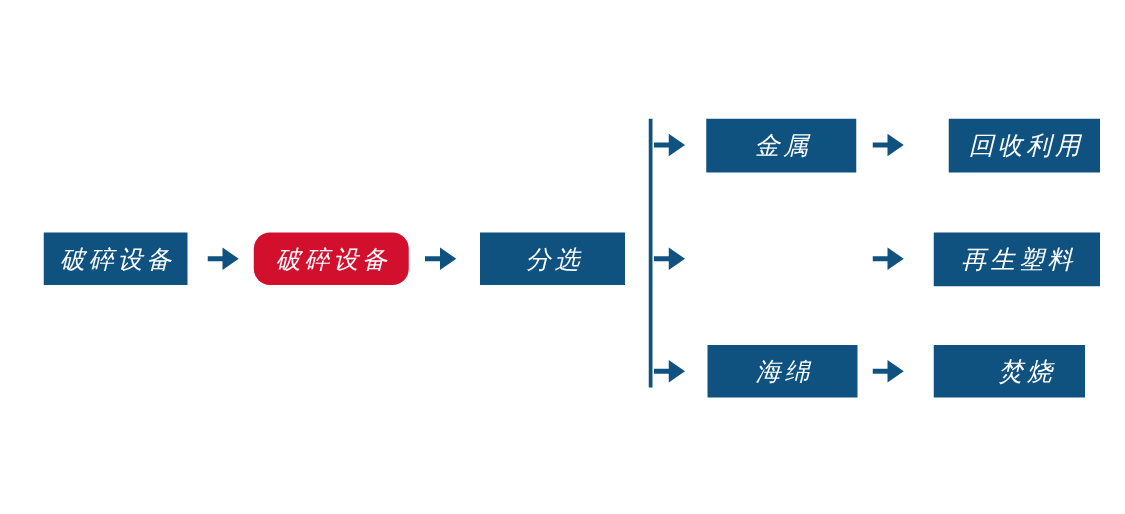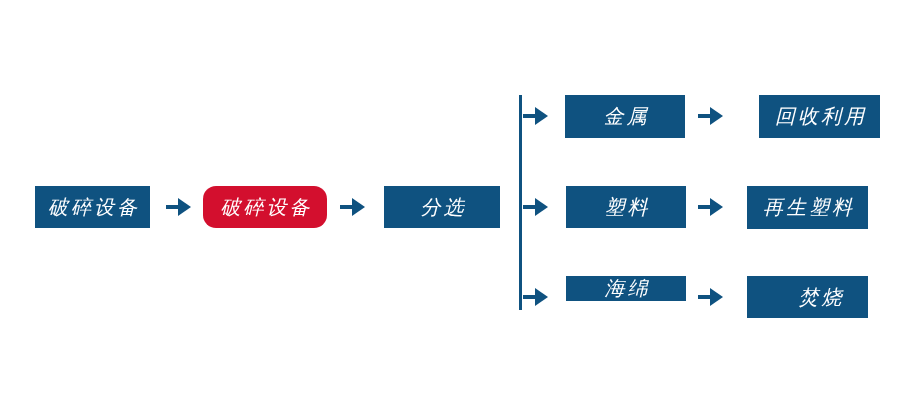--- a/index.html
+++ b/index.html
@@ -84,31 +84,30 @@
   <svg class="arrow" style="left:698px; top:106px;" viewBox="0 0 26 20" aria-hidden="true">
     <path d="M0 8 h15 v4 H0 z"></path>
       <path d="M12 1 L25 10 L12 19 z"></path>
   </svg>
   <div class="node blue" style="left:747px; top:95px; width:121px; height:43px;margin-left:12px;">回收利用</div>
 
   <svg class="arrow" style="left:523px; top:197px;" viewBox="0 0 26 20" aria-hidden="true">
     <path d="M0 8 h15 v4 H0 z"></path>
       <path d="M12 1 L25 10 L12 19 z"></path>
   </svg>
-  <div class="node blue" style="left:566px; top:186px; width:120px; height:42px;">塑料</div>
   <svg class="arrow" style="left:698px; top:197px;" viewBox="0 0 26 20" aria-hidden="true">
     <path d="M0 8 h15 v4 H0 z"></path>
       <path d="M12 1 L25 10 L12 19 z"></path>
   </svg>
-  <div class="node blue" style="left:747px; top:186px; width:121px; height:43px;">再生塑料</div>
+  <div class="node blue" style="left:747px; top:186px; width:133px; height:43px;">再生塑料</div>
 
   <svg class="arrow" style="left:523px; top:287px;" viewBox="0 0 26 20" aria-hidden="true">
     <path d="M0 8 h15 v4 H0 z"></path>
       <path d="M12 1 L25 10 L12 19 z"></path>
   </svg>
-  <div class="node blue" style="left:566px; top:276px; width:120px; height:25px;">海绵</div>
+  <div class="node blue" style="left:566px; top:276px; width:120px; height:42px;">海绵</div>
   <svg class="arrow" style="left:698px; top:287px;" viewBox="0 0 26 20" aria-hidden="true">
     <path d="M0 8 h15 v4 H0 z"></path>
       <path d="M12 1 L25 10 L12 19 z"></path>
   </svg>
   <div class="node blue" style="left:747px; top:276px; width:121px; height:42px;padding-left:25px;">焚烧</div>
 
 </div>
 
 </body></html>

